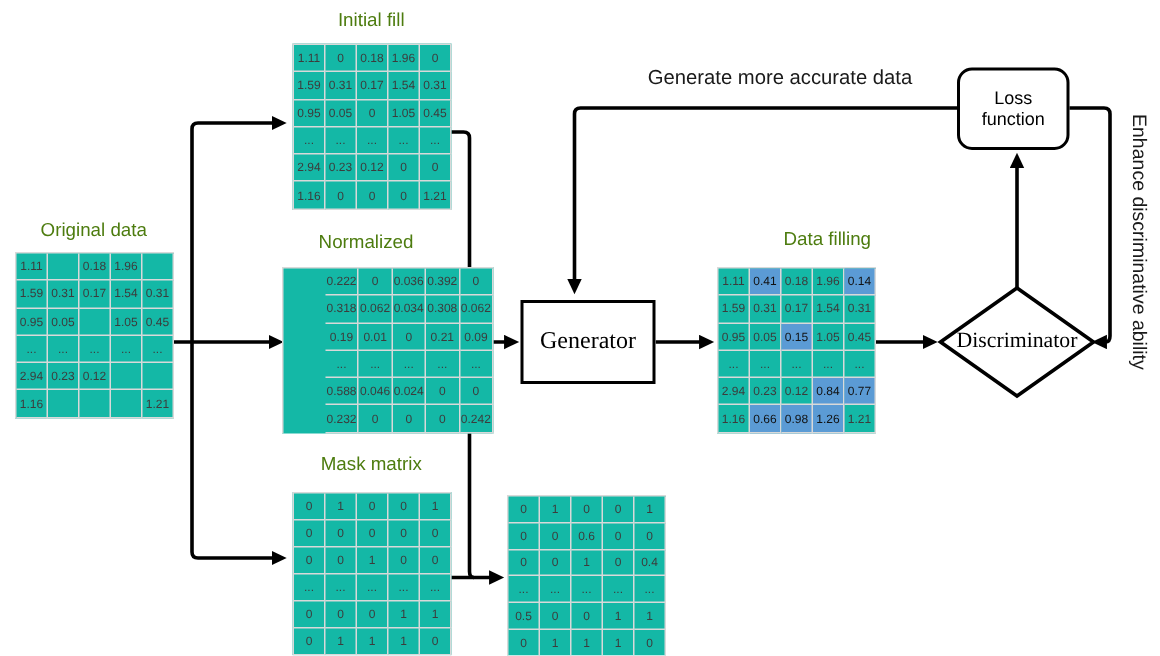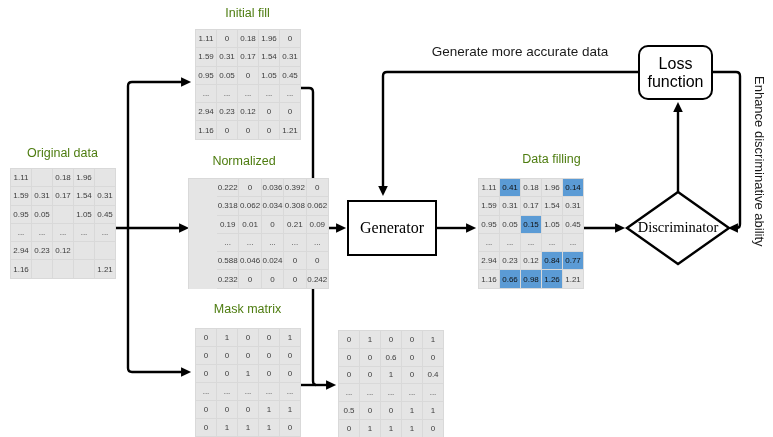--- a/index.html
+++ b/index.html
@@ -9,42 +9,42 @@
   }
   svg.flow{position:absolute;left:0;top:0;pointer-events:none;}
 
   
   .matrix{
     position:absolute;display:grid;
     grid-template-columns:repeat(5,var(--cw,21px));
     grid-auto-rows:var(--ch,18.3px);
     border-top:1px solid var(--grid,#d9d9d9);
     border-left:1px solid var(--grid,#d9d9d9);
-    background:#e5e5e5;
+    background:#14b8a6;
   }
   .mcell{
     border-right:1px solid var(--grid,#d9d9d9);
     border-bottom:1px solid var(--grid,#d9d9d9);
     font-size:8px;color:#3c3c3c;
     display:flex;align-items:center;justify-content:center;
     overflow:hidden;white-space:nowrap;
   }
   .mcell.hl{background:var(--hl,#5B9BD5);color:#111;}
 
   .mtitle{
     position:absolute;text-align:center;font-size:12.5px;color:#4d7c0f;line-height:1.25;
   }
   .node{
     position:absolute;background:#fff;border:2.5px solid #000;
     display:flex;align-items:center;justify-content:center;box-sizing:border-box;
   }
   #generator-node{left:347px;top:200px;width:90px;height:56px;
     font-family:"Liberation Serif",serif;font-size:16px;}
   #loss-node{left:638px;top:45px;width:75px;height:55px;border-radius:10px;
-    font-size:16px;text-align:center;line-height:1.1;padding:0 3px;}
+    font-size:12px;text-align:center;line-height:1.1;padding:0 3px;}
   #discriminator-label{
     position:absolute;left:608px;top:219px;width:140px;text-align:center;
     font-family:"Liberation Serif",serif;font-size:14.5px;color:#000;
   }
   #feedback-top{position:absolute;left:395px;top:44px;width:250px;text-align:center;font-size:13.5px;color:#1a1a1a;}
   #feedback-right{
     position:absolute;left:752px;top:50px;height:222px;
     writing-mode:vertical-rl;text-align:center;font-size:13px;color:#1a1a1a;white-space:nowrap;
   }
 </style>

